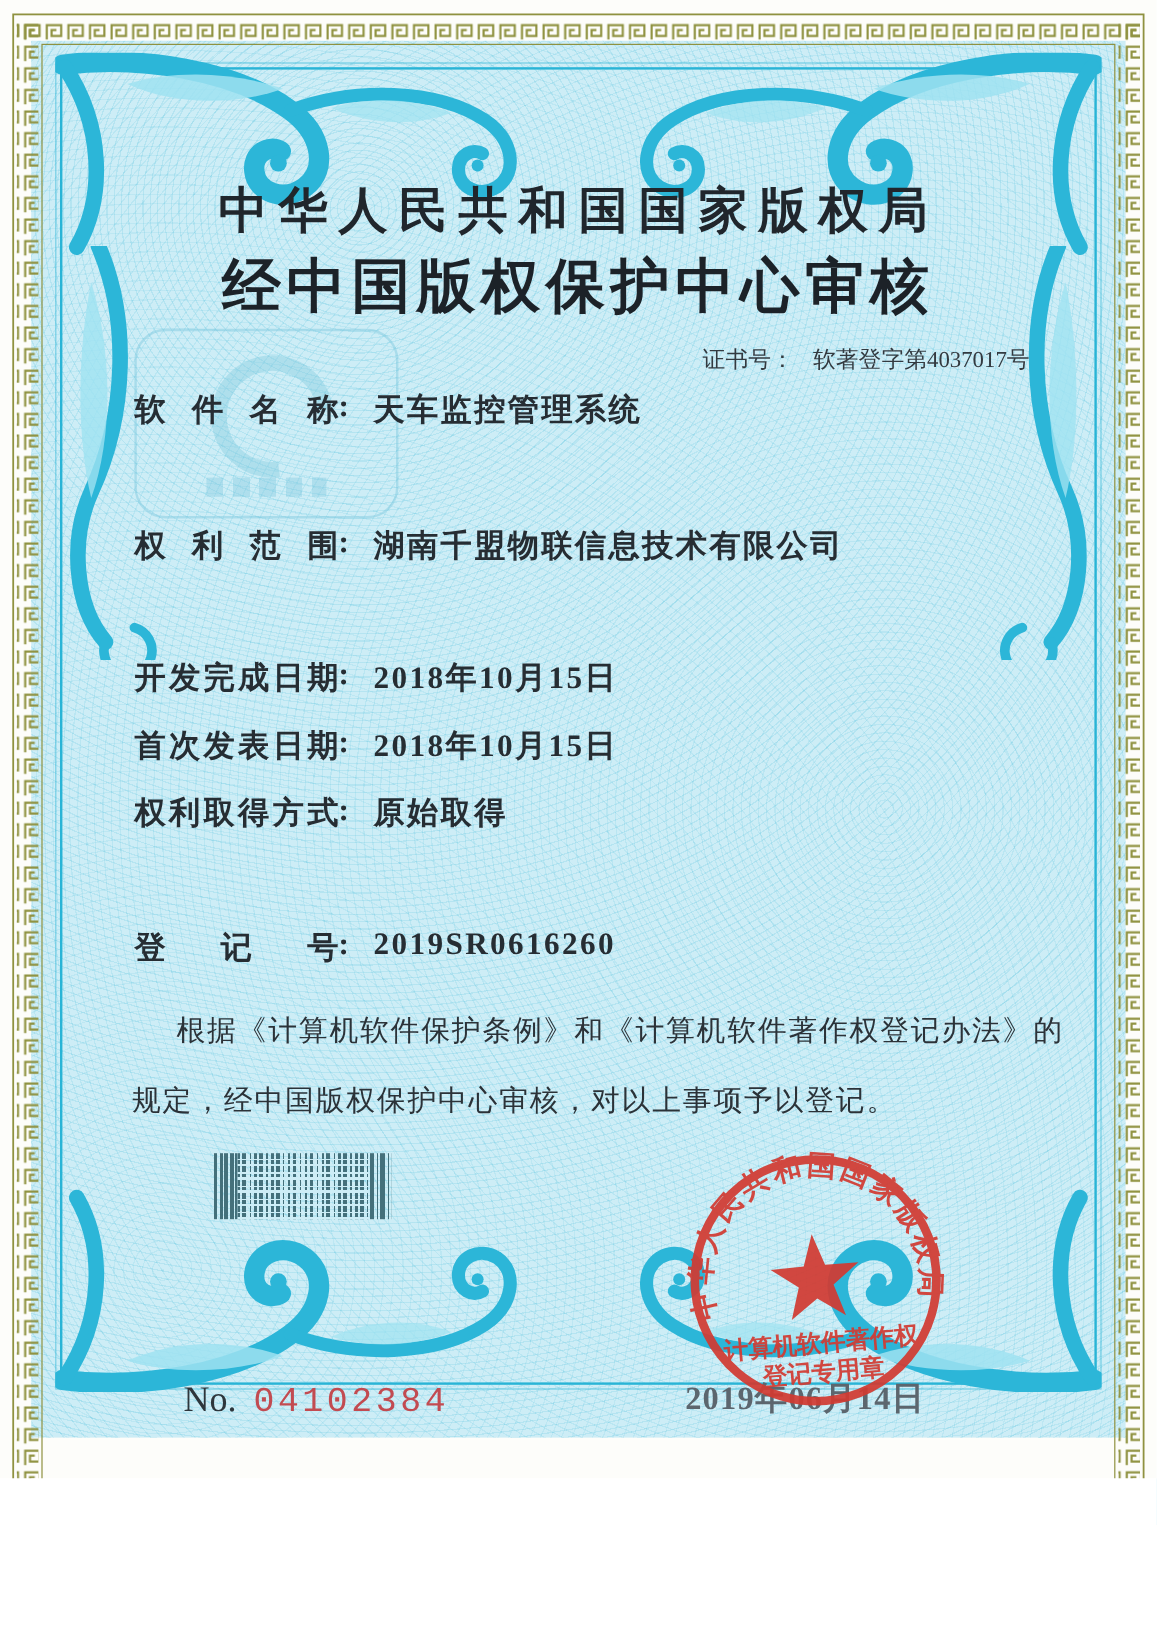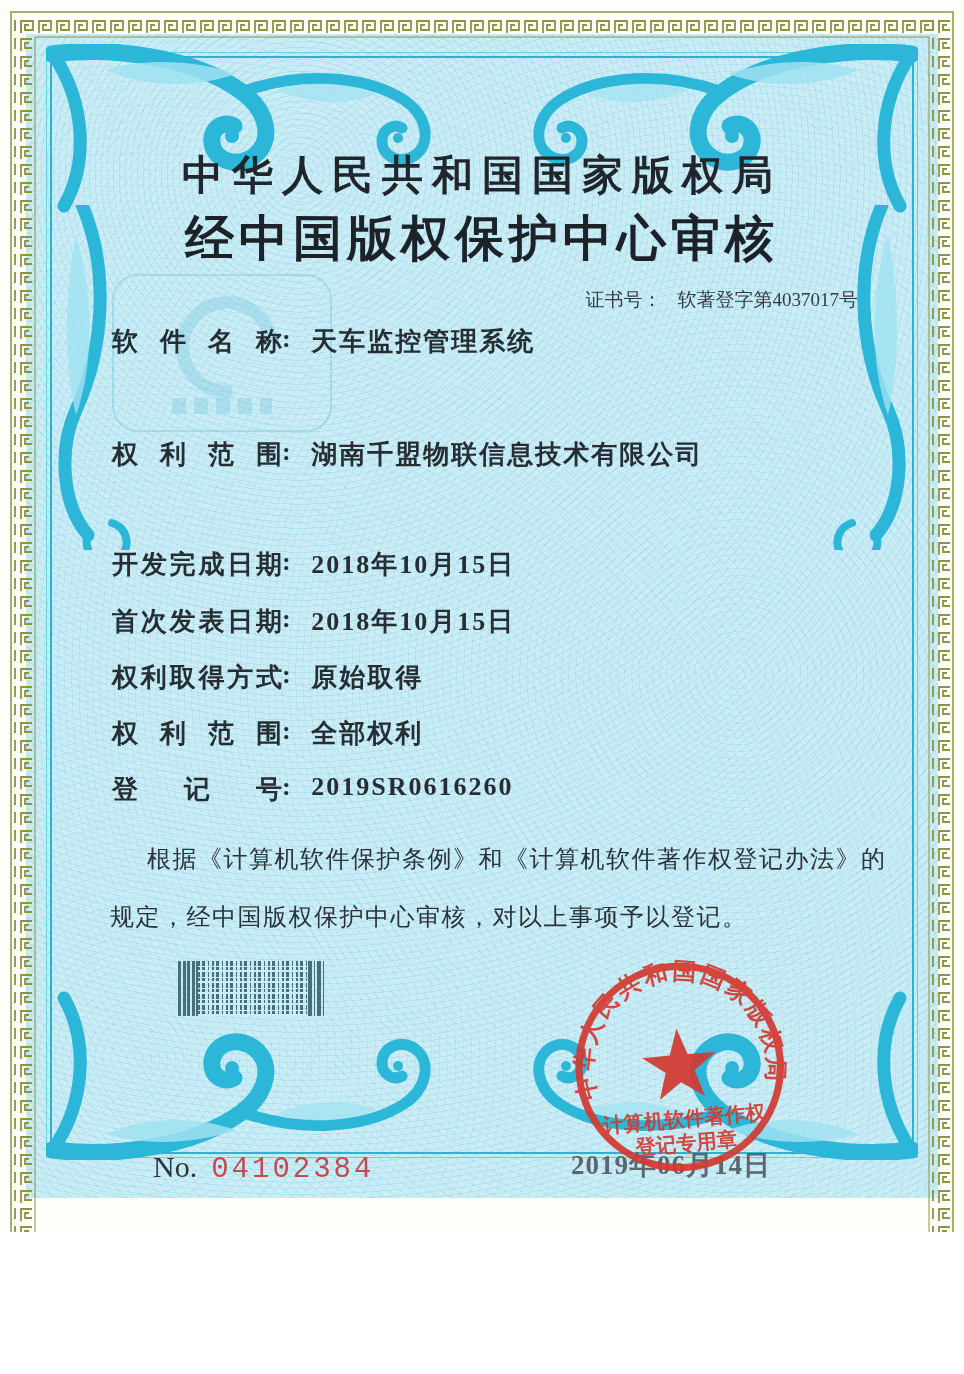--- a/index.html
+++ b/index.html
@@ -163,24 +163,20 @@
     <span class="fvalues">2018年10月15日</span>
   </div>
   <div class="txt field f3">
     <span class="flabel">首次发表日期</span><span class="fcolon">:</span>
     <span class="fvalues">2018年10月15日</span>
   </div>
   <div class="txt field f4">
     <span class="flabel">权利取得方式</span><span class="fcolon">:</span>
     <span class="fvalues">原始取得</span>
   </div>
-  <div class="txt field f5">
-    <span class="flabel">权利范围</span><span class="fcolon">:</span>
-    <span class="fvalues">全部权利</span>
-  </div>
   <div class="txt field f6">
     <span class="flabel">登记号</span><span class="fcolon">:</span>
     <span class="fvalues">2019SR0616260</span>
   </div>
 
   <div class="txt stmt1">根据《计算机软件保护条例》和《计算机软件著作权登记办法》的</div>
   <div class="txt stmt2">规定，经中国版权保护中心审核，对以上事项予以登记。</div>
 
   <div class="barcode">
     <div class="bc-start"></div>

